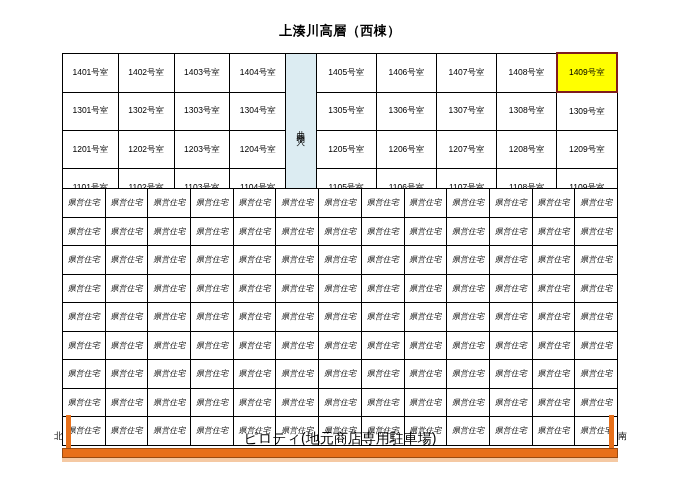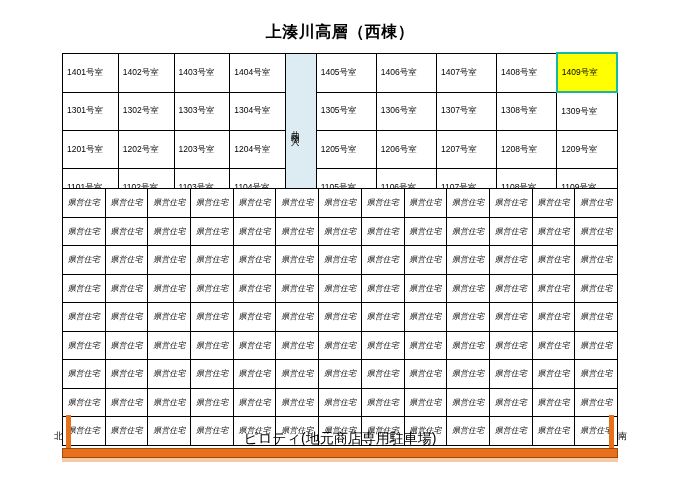--- a/index.html
+++ b/index.html
@@ -19,54 +19,55 @@
     width: 680px;
     height: 480px;
     background: #ffffff;
   }
   .title {
     position: absolute;
     top: 22px;
     left: 0;
     width: 680px;
     text-align: center;
-    font-size: 16px;
+    font-size: 13px;
     font-weight: bold;
     color: #000000;
     letter-spacing: 0.5px;
   }
   
   .upper {
     position: absolute;
     left: 62px;
     top: 52px;
     width: 556px;
     border-collapse: collapse;
     table-layout: fixed;
   }
   .upper td {
     border: 1px solid #000000;
     height: 29px;
+    text-align: center;
     vertical-align: middle;
     font-size: 8.5px;
     color: #000000;
     padding: 4px;
     background: #ffffff;
   }
   .upper td.shaft {
     background: #dcecf2;
     border-left: 1px solid #000000;
     border-right: 1px solid #000000;
     font-size: 8.5px;
     line-height: 1.25;
     letter-spacing: 0.5px;
   }
   .upper td.highlight {
     background: #ffff00;
-    border: 2px solid #14b8a6;
+    border: 2px solid #7f1d1d;
   }
   .shaft-text {
     writing-mode: vertical-rl;
     text-orientation: upright;
     display: inline-block;
     letter-spacing: 2px;
     font-size: 8.5px;
   }
   
   .lower {

